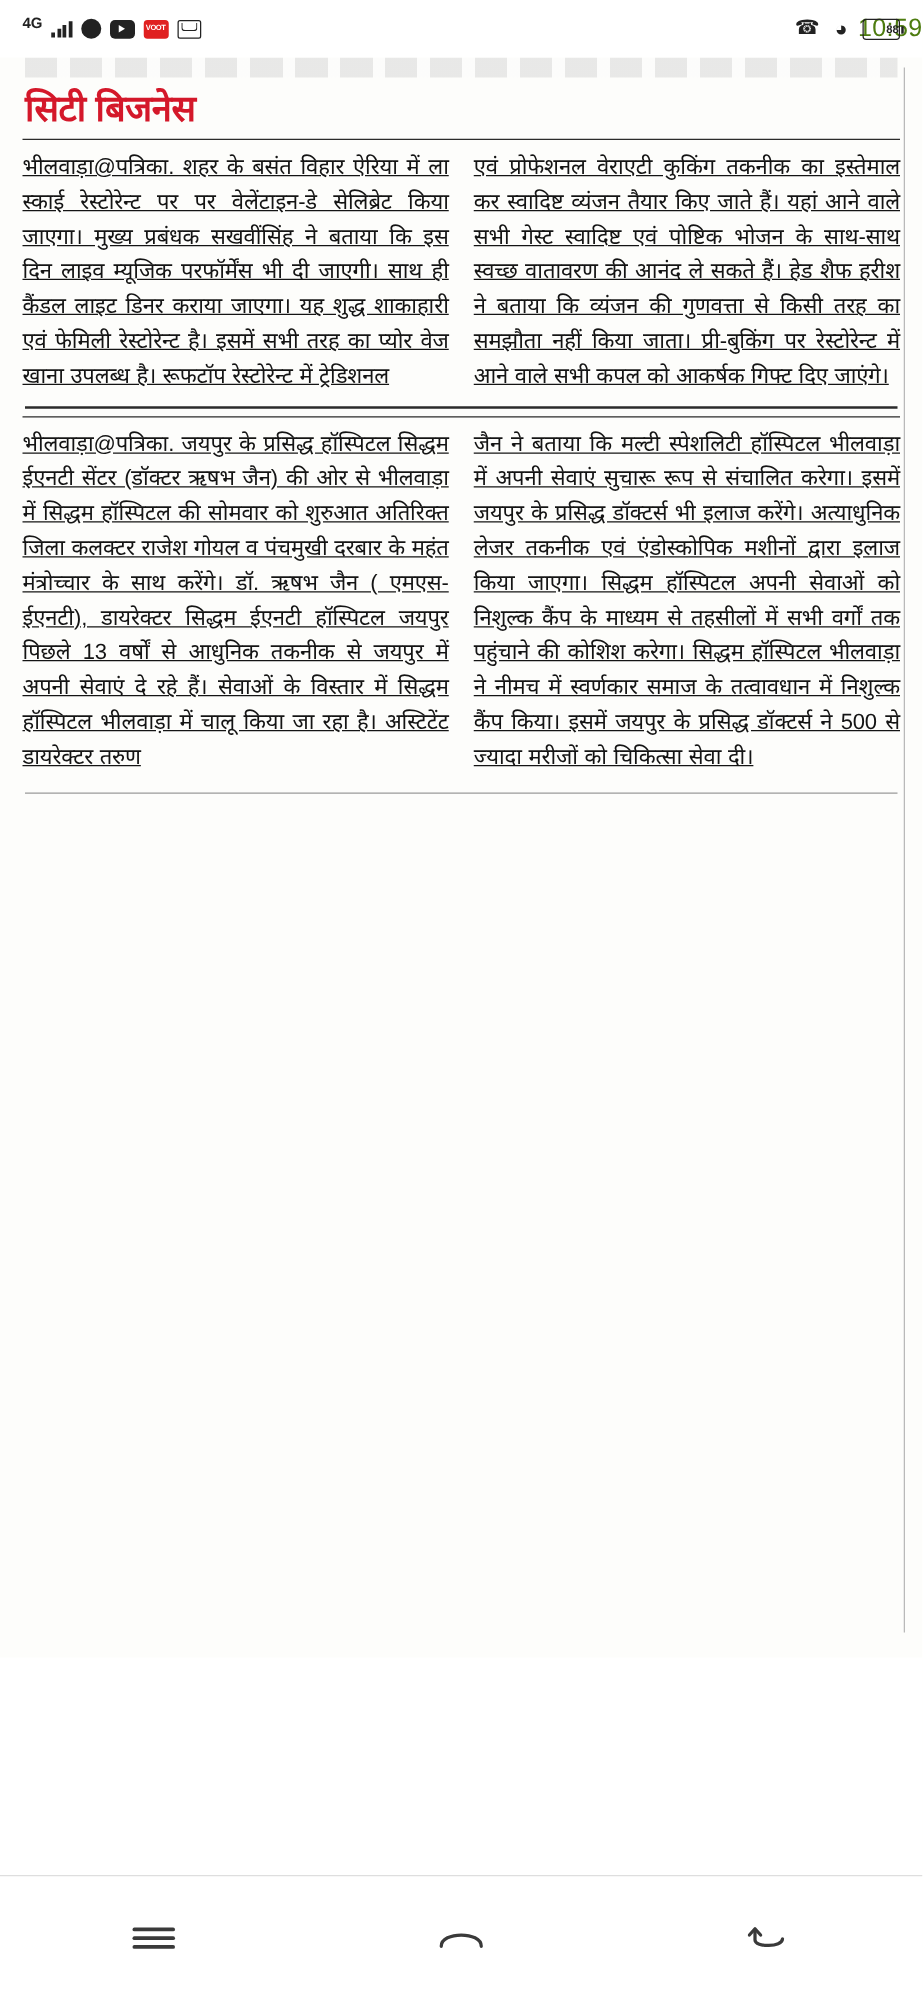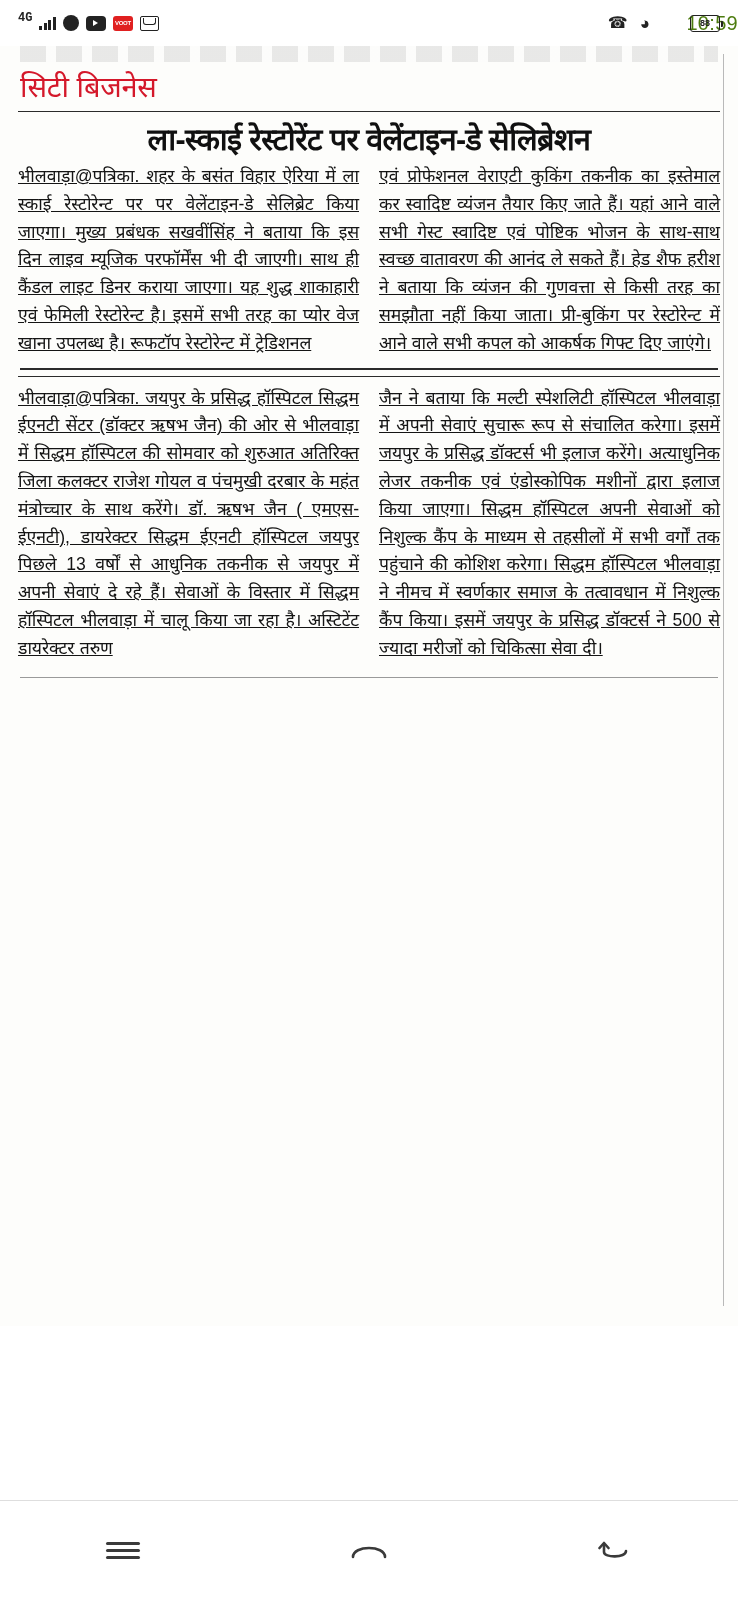--- a/index.html
+++ b/index.html
@@ -15,21 +15,21 @@
   .status-bar {
     height: 46px;
     width: 100%;
     background: #ffffff;
     display: flex;
     align-items: center;
     padding: 0 18px;
     position: relative;
   }
   .status-left { display: flex; align-items: center; gap: 7px; }
-  .net-type { font-size: 12px; font-weight: bold; color: #222; position: relative; top: -5px; font-family: Liberation Mono, monospace; }
+  .net-type { font-size: 12px; font-weight: bold; color: #222; position: relative; top: -5px; }
   .sig-bars { display: flex; align-items: flex-end; gap: 1.5px; height: 14px; }
   .sig-bars i { display: block; width: 3px; background: #222; }
   .sig-bars i:nth-child(1) { height: 4px; }
   .sig-bars i:nth-child(2) { height: 7px; }
   .sig-bars i:nth-child(3) { height: 10px; }
   .sig-bars i:nth-child(4) { height: 13px; }
   .icon-dot {
     width: 16px; height: 16px; border-radius: 50%;
     background: #222; display: inline-block;
   }
@@ -67,21 +67,21 @@
   }
   .status-right {
     margin-left: auto; display: flex; align-items: center; gap: 12px;
   }
   .icon-call {
     font-size: 16px; color: #222; line-height: 1;
   }
   .icon-wifi { font-size: 17px; color: #222; line-height: 1; }
   .battery {
     width: 30px; height: 17px; border: 1.8px solid #222; border-radius: 3px;
-    position: relative; display: flex; align-items: center; justify-content: center; margin-left: 28px;
+    position: relative; display: flex; align-items: center; justify-content: flex-end;
   }
   .battery::after {
     content: ""; position: absolute; right: -4px; top: 5px;
     width: 2.5px; height: 6px; background: #222; border-radius: 0 1px 1px 0;
   }
   .battery span { font-size: 9px; font-weight: bold; color: #222; }
 
   
   .paper {
     position: relative;
@@ -99,21 +99,21 @@
   }
   .rule-v {
     position: absolute; top: 8px; bottom: 20px; right: 14px;
     width: 1px; background: #b9b9b9;
   }
 
   .section-head {
     font-family: "Liberation Sans", sans-serif;
     color: #d4182a;
     font-size: 29px;
-    font-weight: normal;
+    font-weight: bold;
     letter-spacing: -0.3px;
     padding: 4px 0 2px 2px;
   }
   .hr-thin { height: 1px; background: #2b2b2b; margin: 4px 0 8px; }
 
   .headline {
     font-family: "Liberation Sans", sans-serif;
     font-size: 30.5px;
     font-weight: bold;
     color: #101010;
@@ -212,21 +212,20 @@
   </div>
 
   <div class="paper">
     <div class="rule-v"></div>
     <div class="top-crop"></div>
 
     <div class="section-head">सिटी बिजनेस</div>
     <div class="hr-thin"></div>
 
     <div>
-      <div class="headline">ला-स्काई रेस्टोरेंट पर वेलेंटाइन-डे सेलिब्रेशन</div>
       <div class="cols">
         <div class="col">
           <p>भीलवाड़ा@पत्रिका. शहर के बसंत विहार ऐरिया में ला स्काई रेस्टोरेन्ट पर पर वेलेंटाइन-डे सेलिब्रेट किया जाएगा। मुख्य प्रबंधक सखवींसिंह ने बताया कि इस दिन लाइव म्यूजिक परफॉर्मेंस भी दी जाएगी। साथ ही कैंडल लाइट डिनर कराया जाएगा। यह शुद्ध शाकाहारी एवं फेमिली रेस्टोरेन्ट है। इसमें सभी तरह का प्योर वेज खाना उपलब्ध है। रूफटॉप रेस्टोरेन्ट में ट्रेडिशनल</p>
         </div>
         <div class="col">
           <p>एवं प्रोफेशनल वेराएटी कुकिंग तकनीक का इस्तेमाल कर स्वादिष्ट व्यंजन तैयार किए जाते हैं। यहां आने वाले सभी गेस्ट स्वादिष्ट एवं पोष्टिक भोजन के साथ-साथ स्वच्छ वातावरण की आनंद ले सकते हैं। हेड शैफ हरीश ने बताया कि व्यंजन की गुणवत्ता से किसी तरह का समझौता नहीं किया जाता। प्री-बुकिंग पर रेस्टोरेन्ट में आने वाले सभी कपल को आकर्षक गिफ्ट दिए जाएंगे।</p>
         </div>
       </div>
     </div>
 

